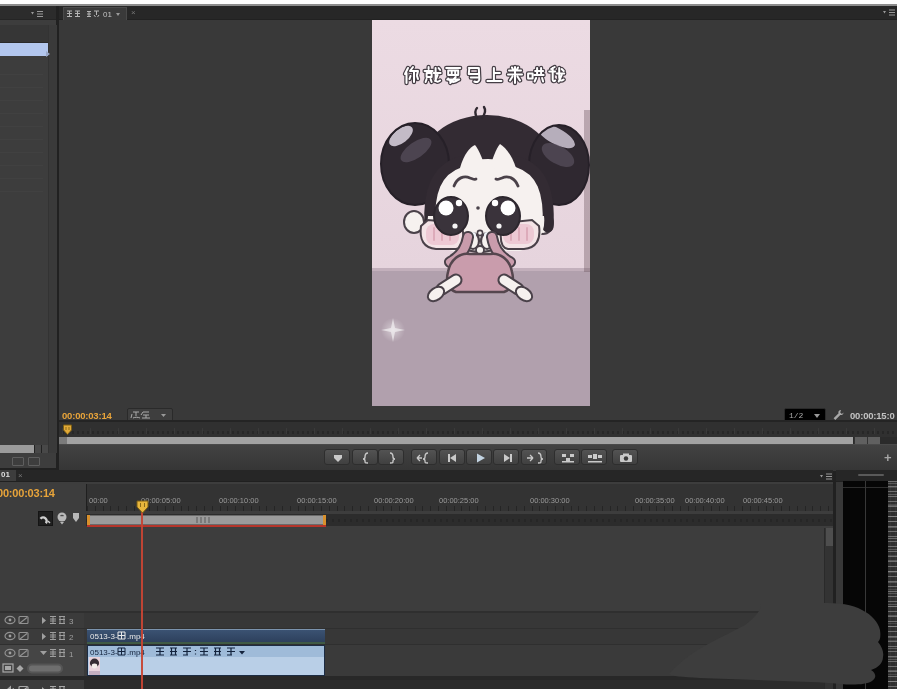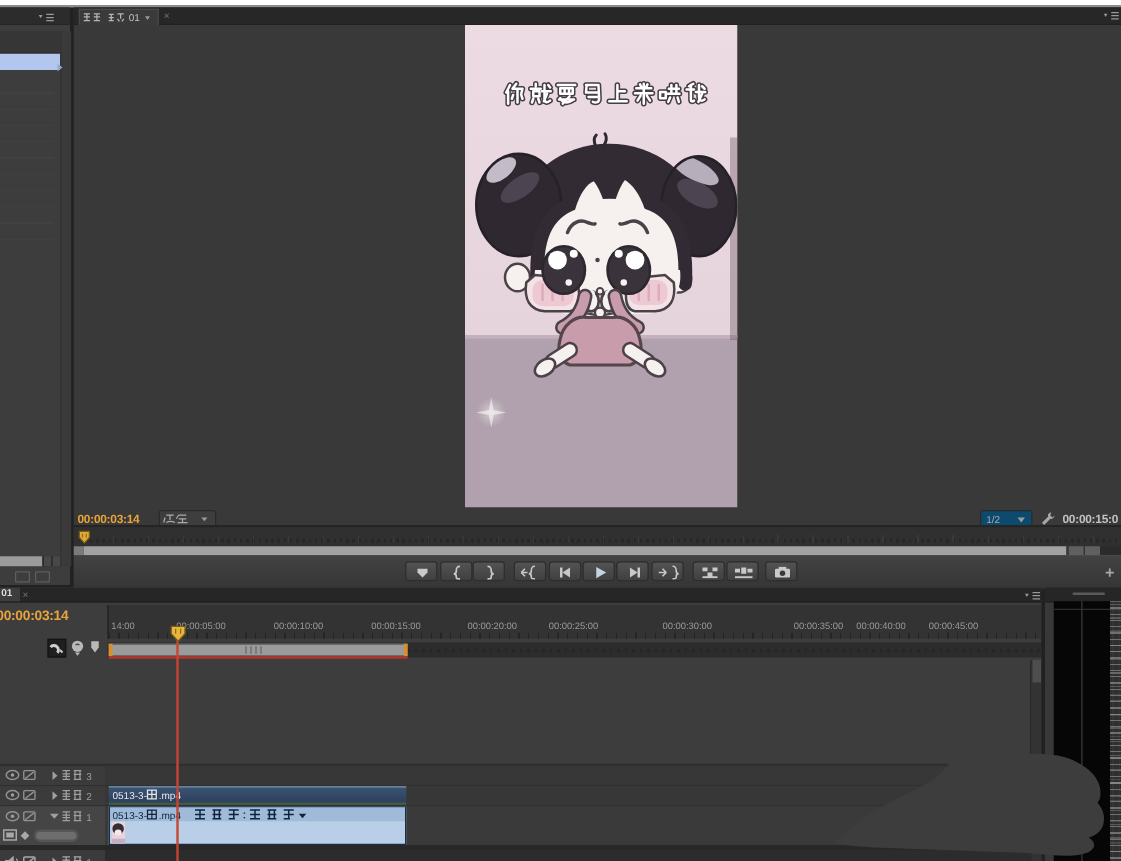--- a/index.html
+++ b/index.html
@@ -20,21 +20,21 @@
   #lscroll .b2{left:41px;top:0;width:7px;height:8px;background:#484848;border-left:1px solid #222;}
   #lvscroll{left:48px;top:19px;width:8px;height:428px;background:#3a3a3a;border-left:1px solid #333333;}
   
   #mon{left:59px;top:6px;width:838px;height:464px;background:#393939;}
   #mon-tabs{left:0;top:0;width:838px;height:13px;background:#272727;border-bottom:1px solid #212121;}
   #mon-tab{left:4px;top:1px;width:62px;height:12px;background:#3a3a3a;border:1px solid #494949;border-bottom:none;}
   #video{left:313px;top:14px;width:218px;height:386px;}
   #mon-ctrl{left:0;top:401px;width:838px;height:14px;}
   #mon-tc{left:3px;top:3px;color:#e8a43a;font-size:9.5px;font-weight:bold;letter-spacing:-0.2px;}
   #mon-fit{left:68px;top:1px;width:44px;height:12px;background:#3e3e3e;border:1px solid #2a2a2a;border-radius:2px;}
-  #mon-res{left:725px;top:1px;width:40px;height:12px;background:#0c4a6e;border:1px solid #2a2a2a;border-radius:2px;}
+  #mon-res{left:725px;top:1px;width:40px;height:12px;background:#000000;border:1px solid #2a2a2a;border-radius:2px;font-family:Liberation Mono, monospace;}
   #mon-dur{left:791px;top:3px;color:#c2c2c2;font-size:9.5px;font-weight:bold;letter-spacing:-0.2px;}
   #mon-sep{left:0;top:414px;width:838px;height:2px;background:#242424;}
   #mon-ruler{left:0;top:416px;width:838px;height:15px;background:#303030;}
   #mon-sbar{left:0;top:431px;width:838px;height:7px;background:#2b2b2b;}
   #mon-sbar .thumb{left:0px;top:0;width:8px;height:7px;background:#7b7b7b;}
   #mon-sbar .thumb2{left:8px;top:0;width:786px;height:7px;background:#a2a2a2;}
   #mon-sbar .c1{left:795px;top:0;width:12px;height:7px;background:#606060;border-left:1px solid #333;}
   #mon-sbar .c2{left:808px;top:0;width:12px;height:7px;background:#606060;border-left:1px solid #333;}
   #mon-trans{left:0;top:438px;width:838px;height:26px;background:linear-gradient(#424242,#353535);border-top:1px solid #4a4a4a;}
   .tbtn{position:absolute;top:4px;width:26px;height:16px;background:linear-gradient(#535353,#404040);
@@ -367,21 +367,21 @@
   <div id="tl-tabs" class="abs">
     <div id="tl-tab" class="abs">01</div>
     <span style="position:absolute;left:18px;top:1px;color:#777;font-size:8px;">×</span>
     <svg width="16" height="10" style="position:absolute;left:818px;top:1px">
         <path d="M2,4 l3,0 l-1.5,2.5 z" fill="#999"></path>
         <path d="M8,3 h6 M8,5.5 h6 M8,8 h6" stroke="#999" stroke-width="1"></path>
       </svg>
   </div>
   <span id="tl-tc" class="abs">00:00:03:14</span>
   <div id="tl-ruler" class="abs">
-    <span class="lbl" style="left:2px">14:00</span>
+    <span class="lbl" style="left:2px">00:00</span>
     <span class="lbl" style="left:54px">00:00:05:00</span>
     <span class="lbl" style="left:132px">00:00:10:00</span>
     <span class="lbl" style="left:210px">00:00:15:00</span>
     <span class="lbl" style="left:287px">00:00:20:00</span>
     <span class="lbl" style="left:352px">00:00:25:00</span>
     <span class="lbl" style="left:443px">00:00:30:00</span>
     <span class="lbl" style="left:548px">00:00:35:00</span>
     <span class="lbl" style="left:598px">00:00:40:00</span>
     <span class="lbl" style="left:656px">00:00:45:00</span>
     <div class="abs" style="left:0;top:22px;width:747px;height:5px;background:repeating-linear-gradient(90deg,#252525 0 1px,transparent 1px 7.8px);"></div>

